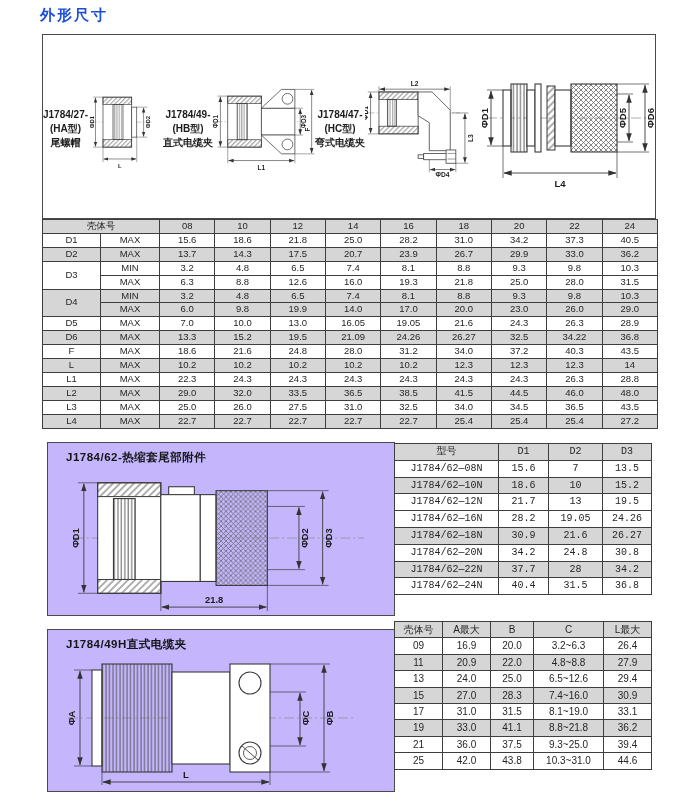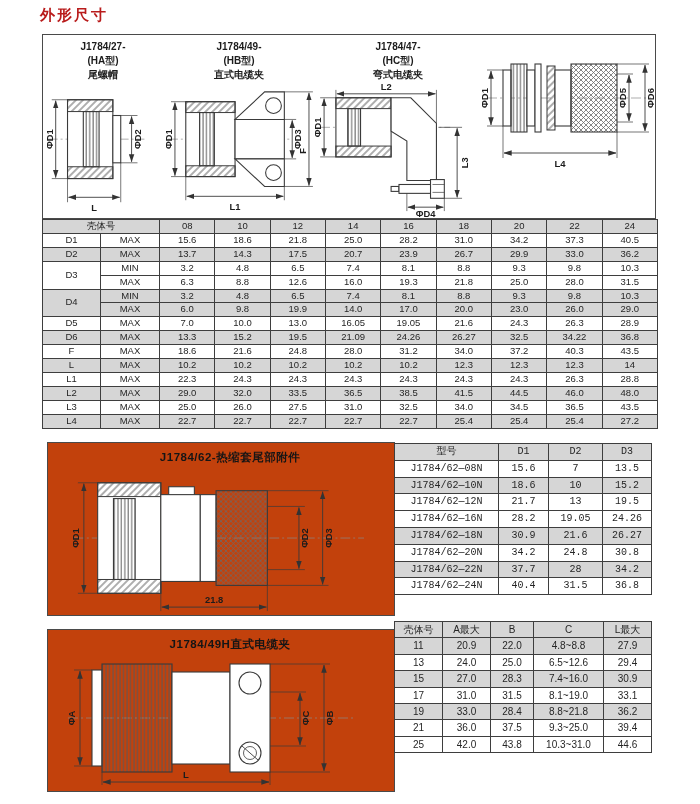--- a/index.html
+++ b/index.html
@@ -1,43 +1,43 @@
 <!DOCTYPE html>
 <html><head>
 <meta charset="utf-8">
 <style>
   html,body{margin:0;padding:0;}
   body{
     width:700px;height:804px;position:relative;background:#ffffff;
     font-family:"Liberation Sans",sans-serif;color:#222;overflow:hidden;
   }
   .abs{position:absolute;}
-  #page-title{left:40px;top:6px;font-size:15px;font-weight:700;letter-spacing:2px;color:#b91c1c;text-align:center;}
+  #page-title{left:40px;top:6px;font-size:15px;font-weight:700;letter-spacing:2px;color:#1d4ed8;text-align:center;}
   #figpanel{left:42px;top:34px;width:614px;height:185px;border:1.5px solid #4a4a4a;box-sizing:border-box;display:flex;background:#fff;}
-  .fig{display:flex;flex-direction:column;align-items:center;padding-top:5px;box-sizing:border-box;}
+  .fig{display:flex;flex-direction:row;align-items:center;padding-top:5px;box-sizing:border-box;}
   .fig-label{text-align:center;font-size:10px;font-weight:700;line-height:14px;color:#1c1c1c;white-space:nowrap;}
   svg{display:block;}
   svg text{font-family:"Liberation Sans",sans-serif;font-size:9.5px;font-weight:700;fill:#1c1c1c;}
   .outline{fill:#fff;stroke:#3a3a3a;stroke-width:1.1;}
   .hatchf{fill:url(#hatch);stroke:#3a3a3a;stroke-width:1;}
   .knurlf{fill:url(#knurl);stroke:#3a3a3a;stroke-width:1.1;}
   .crossf{fill:url(#cross);stroke:#3a3a3a;stroke-width:1.1;}
   .dim{stroke:#3a3a3a;stroke-width:0.9;}
   .ext{stroke:#3a3a3a;stroke-width:0.7;}
   .cl{stroke:#8a8a8a;stroke-width:0.7;stroke-dasharray:10 3 2 3;}
   table{border-collapse:collapse;table-layout:fixed;background:#fff;padding-left:20px;}
   td{border:1px solid #3e3e3e;text-align:center;vertical-align:middle;font-size:9.5px;color:#262626;padding:0;white-space:nowrap;overflow:hidden;}
   .shade{background:#d6d6d6;}
   #maintable{left:42px;top:219px;width:616px;}
   #maintable td{height:12.9px;line-height:12.9px;}
   #table2{left:394px;top:443px;width:257px;font-family:Liberation Mono, monospace;}
   #table2 td{height:15.8px;line-height:15.8px;font-size:10px;}
   #table3{left:394px;top:621px;width:257px;}
   #table3 td{height:15.4px;line-height:15.4px;font-size:10px;}
-  .secbox{border:1.5px solid #4a4a4a;box-sizing:border-box;background:#c2410c;text-align:center;}
+  .secbox{border:1.5px solid #4a4a4a;box-sizing:border-box;background:#c4b5fd;}
   #sec2{left:47px;top:442px;width:348px;height:174px;}
   #sec3{left:47px;top:629px;width:348px;height:163px;}
   .sectitle{font-size:11.5px;font-weight:700;padding:7px 0 0 18px;letter-spacing:0.5px;color:#151515;}
 </style>
 </head>
 <body>
 
 <svg width="0" height="0" style="position:absolute">
   <defs>
     <pattern id="hatch" width="5" height="5" patternUnits="userSpaceOnUse" patternTransform="rotate(45)">
@@ -535,20 +535,27 @@
     </colgroup>
     <tbody>
       <tr>
         <td class="shade">壳体号</td>
         <td class="shade">A最大</td>
         <td class="shade">B</td>
         <td class="shade">C</td>
         <td class="shade">L最大</td>
       </tr>
       <tr>
+        <td>09</td>
+        <td>16.9</td>
+        <td>20.0</td>
+        <td>3.2~6.3</td>
+        <td>26.4</td>
+      </tr>
+      <tr>
         <td class="shade">11</td>
         <td class="shade">20.9</td>
         <td class="shade">22.0</td>
         <td class="shade">4.8~8.8</td>
         <td class="shade">27.9</td>
       </tr>
       <tr>
         <td>13</td>
         <td>24.0</td>
         <td>25.0</td>
@@ -565,21 +572,21 @@
       <tr>
         <td>17</td>
         <td>31.0</td>
         <td>31.5</td>
         <td>8.1~19.0</td>
         <td>33.1</td>
       </tr>
       <tr>
         <td class="shade">19</td>
         <td class="shade">33.0</td>
-        <td class="shade">28.4</td>
+        <td class="shade">41.1</td>
         <td class="shade">8.8~21.8</td>
         <td class="shade">36.2</td>
       </tr>
       <tr>
         <td>21</td>
         <td>36.0</td>
         <td>37.5</td>
         <td>9.3~25.0</td>
         <td>39.4</td>
       </tr>

